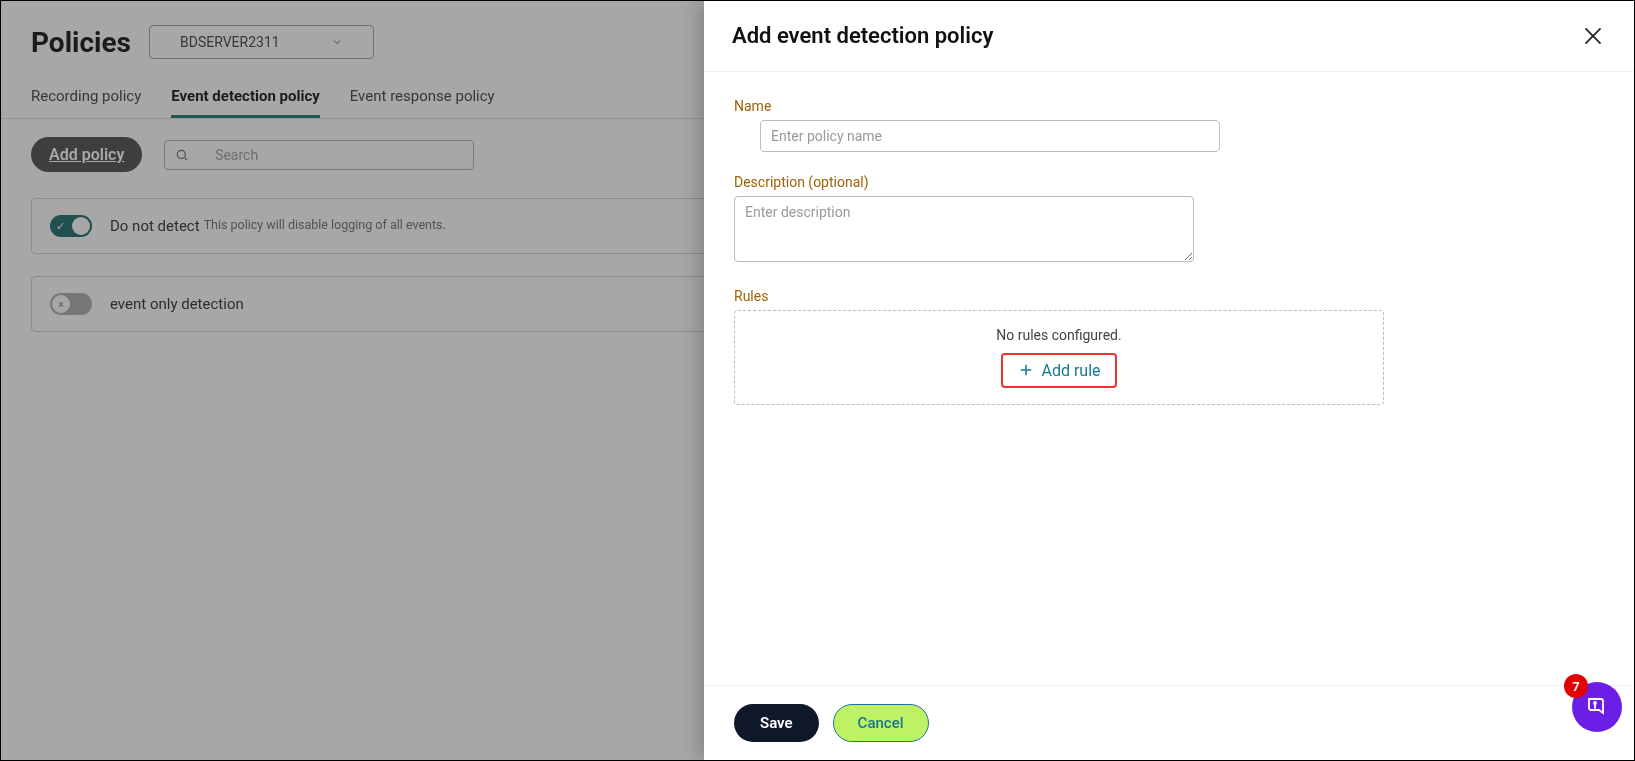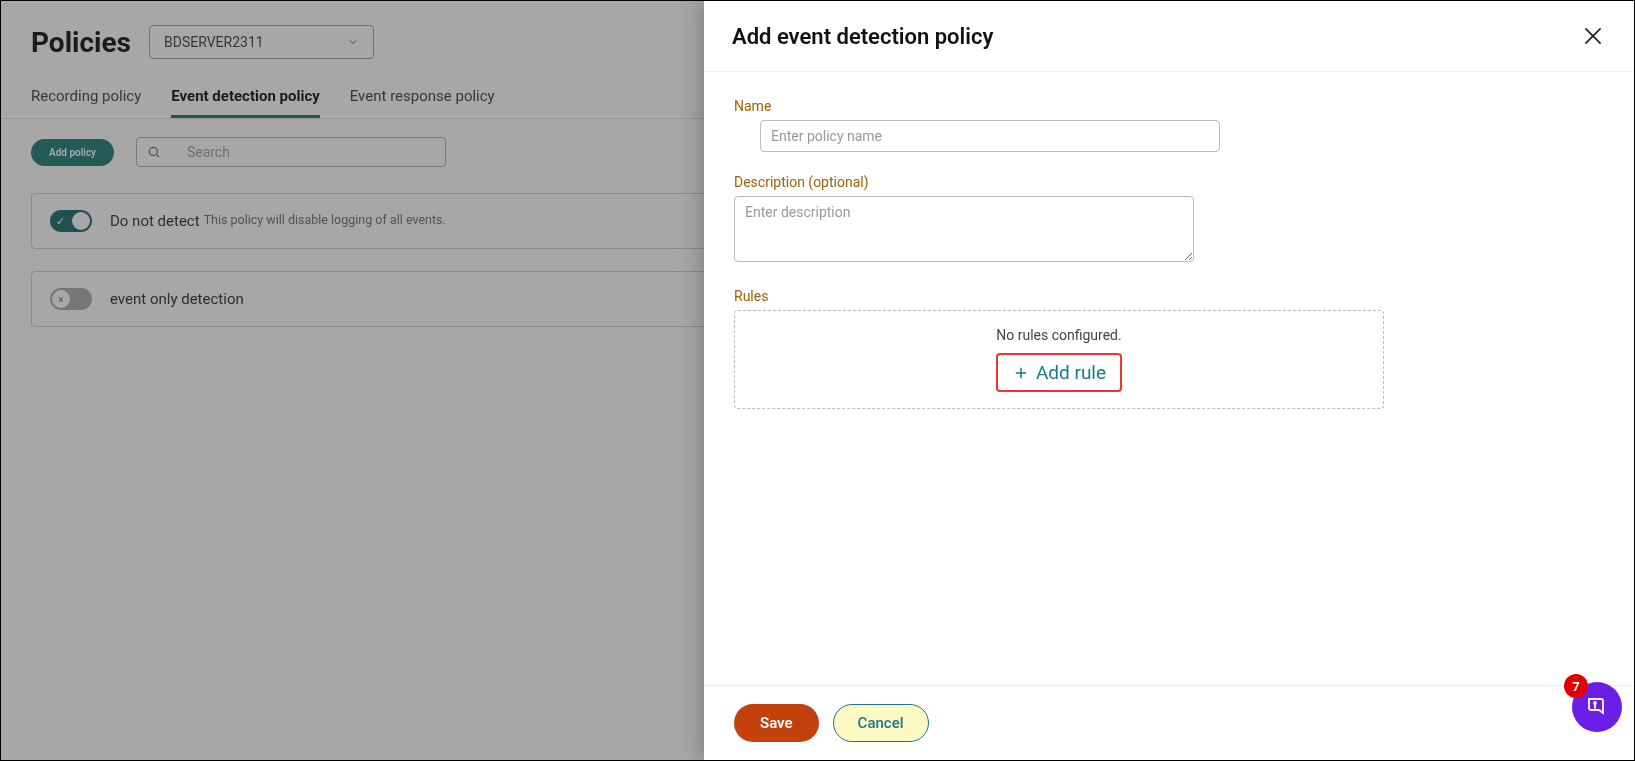--- a/index.html
+++ b/index.html
@@ -1,57 +1,57 @@
 <!DOCTYPE html>
 <html><head>
 <meta charset="utf-8">
 <style>
   * { box-sizing: border-box; margin: 0; padding: 0; font-family: -apple-system, BlinkMacSystemFont, "Segoe UI", Roboto, Helvetica, Arial, sans-serif; }
   body { width: 1635px; height: 761px; overflow: hidden; position: relative; background: #fff; border: 1px solid #000; }
   .bg-page { position: absolute; inset: 0; background: #fff; }
   .header-row { display: flex; align-items: center; padding: 24px 30px 10px 30px; gap: 18px; }
   .page-title { font-size: 28px; font-weight: 700; color: #000; }
-  .server-select { display: flex; align-items: center; justify-content: space-between; border: 1px solid #999; border-radius: 4px; padding: 8px 14px; width: 225px; }
+  .server-select { display: flex; align-items: center; justify-content: space-between; border: 1px solid #999; border-radius: 4px; padding: 8px 30px; width: 225px; }
   .server-select span { font-size: 14px; color: #333; }
   .chev { width: 12px; height: 12px; }
   .tab-row { display: flex; gap: 30px; padding: 8px 30px 0 30px; border-bottom: 1px solid #ddd; }
   .tab { font-size: 15px; color: #333; padding: 10px 0; cursor: pointer; }
   .tab.active { font-weight: 700; color: #000; border-bottom: 3px solid #0e6a6a; }
   .toolbar-row { display: flex; align-items: center; gap: 22px; padding: 18px 30px; }
-  .add-policy-btn { background: #0f766e; color: #fff; border: none; border-radius: 18px; padding: 8px 18px; font-size: 10px; font-weight: 600; cursor: pointer; }
+  .add-policy-btn { background: #404040; color: #fff; border: none; border-radius: 18px; padding: 8px 18px; font-size: 16px; font-weight: 600; cursor: pointer; text-decoration: underline; }
   .search-box { display: flex; align-items: center; gap: 26px; border: 1px solid #aaa; border-radius: 4px; padding: 6px 10px; width: 310px; }
   .search-box input { border: none; outline: none; width: 100%; font-size: 14px; }
   .policy-list { padding: 8px 30px; display: flex; flex-direction: column; gap: 22px; }
   .policy-card { border: 1px solid #ccc; border-radius: 4px; padding: 16px 18px; display: flex; align-items: center; gap: 18px; }
   .toggle { width: 42px; height: 22px; border-radius: 11px; position: relative; display: flex; align-items: center; }
   .toggle.on { background: #0d6163; justify-content: flex-end; }
   .toggle.off { background: #a7a7a7; justify-content: flex-start; }
   .toggle .knob { width: 18px; height: 18px; border-radius: 50%; background: #fff; margin: 2px; display:flex; align-items:center; justify-content:center; font-size:10px; color:#666;}
   .toggle.on::before { content: "✓"; color: #fff; font-size: 11px; position: absolute; left: 6px; }
   .policy-text { display: flex; flex-direction: row; gap: 4px; }
   .policy-name { font-size: 15px; color: #222; }
   .policy-desc { font-size: 12.5px; color: #666; }
 
   .dim-overlay { position: absolute; inset: 0; background: rgba(60,60,60,0.45); }
   .drawer { position: absolute; top: 0; right: 0; bottom: 0; width: 930px; background: #fff; display: flex; flex-direction: column; box-shadow: -6px 0 18px rgba(0,0,0,0.2); }
-  .drawer-header { display: flex; align-items: center; justify-content: space-between; padding: 22px 28px; border-bottom: 1px solid #eee; }
+  .drawer-header { display: flex; justify-content: space-between; padding: 22px 28px; border-bottom: 1px solid #eee; }
   .drawer-title { font-size: 22px; font-weight: 600; color: #111; }
   .close-x { cursor: pointer; }
   .drawer-body { padding: 26px 30px; flex: 1; overflow: auto; }
   .form-label { font-size: 14px; color: #a16207; margin-bottom: 6px; display: block; }
   .text-input { width: 460px; border: 1px solid #bbb; border-radius: 4px; padding: 7px 10px; font-size: 14px; margin-left: 26px; }
   .text-area  { width: 460px; height: 66px; border: 1px solid #bbb; border-radius: 4px; padding: 7px 10px; font-size: 14px; resize: both; }
   .form-group { margin-bottom: 22px; }
   .rules-box { border: 1px dashed #bbb; border-radius: 4px; width: 650px; min-height: 92px; display: flex; flex-direction: column; align-items: center; justify-content: center; gap: 10px; padding: 16px; }
   .rules-empty { font-size: 14px; color: #444; }
-  .add-rule-btn { display: inline-flex; align-items: center; gap: 6px; color: #17788f; font-size: 19px; padding: 4px 10px; cursor: pointer; }
+  .add-rule-btn { display: inline-flex; gap: 6px; color: #17788f; font-size: 16px; padding: 4px 10px; cursor: pointer; }
   .highlight-box { border: 2px solid #e33; border-radius: 4px; padding: 2px 4px; }
   .drawer-footer { border-top: 1px solid #eee; padding: 18px 30px; display: flex; gap: 14px; }
-  .save-btn { background: #c2410c; color: #fff; border: none; border-radius: 22px; padding: 10px 26px; font-size: 15px; font-weight: 600; cursor: pointer; }
-  .cancel-btn { background: #fef9c3; color: #17788f; border: 1.5px solid #17788f; border-radius: 22px; padding: 9px 24px; font-size: 15px; font-weight: 500; cursor: pointer; }
+  .save-btn { background: #0f172a; color: #fff; border: none; border-radius: 22px; padding: 10px 26px; font-size: 15px; font-weight: 600; cursor: pointer; }
+  .cancel-btn { background: #bef264; color: #17788f; border: 1.5px solid #17788f; border-radius: 22px; padding: 9px 24px; font-size: 15px; font-weight: 500; cursor: pointer; }
 
   .help-launcher { position: absolute; right: 12px; bottom: 28px; }
   .help-circle { width: 50px; height: 50px; border-radius: 50%; background: #6a1ee6; display: flex; align-items: center; justify-content: center; color:#fff; }
   .help-badge { position: absolute; top: -8px; left: -8px; width: 24px; height: 24px; border-radius: 50%; background: #e30000; color: #fff; font-size: 13px; font-weight: 700; display: flex; align-items: center; justify-content: center; }
   ::placeholder { color: #999; }
 </style>
 </head>
 <body>
 
 <div class="bg-page">

